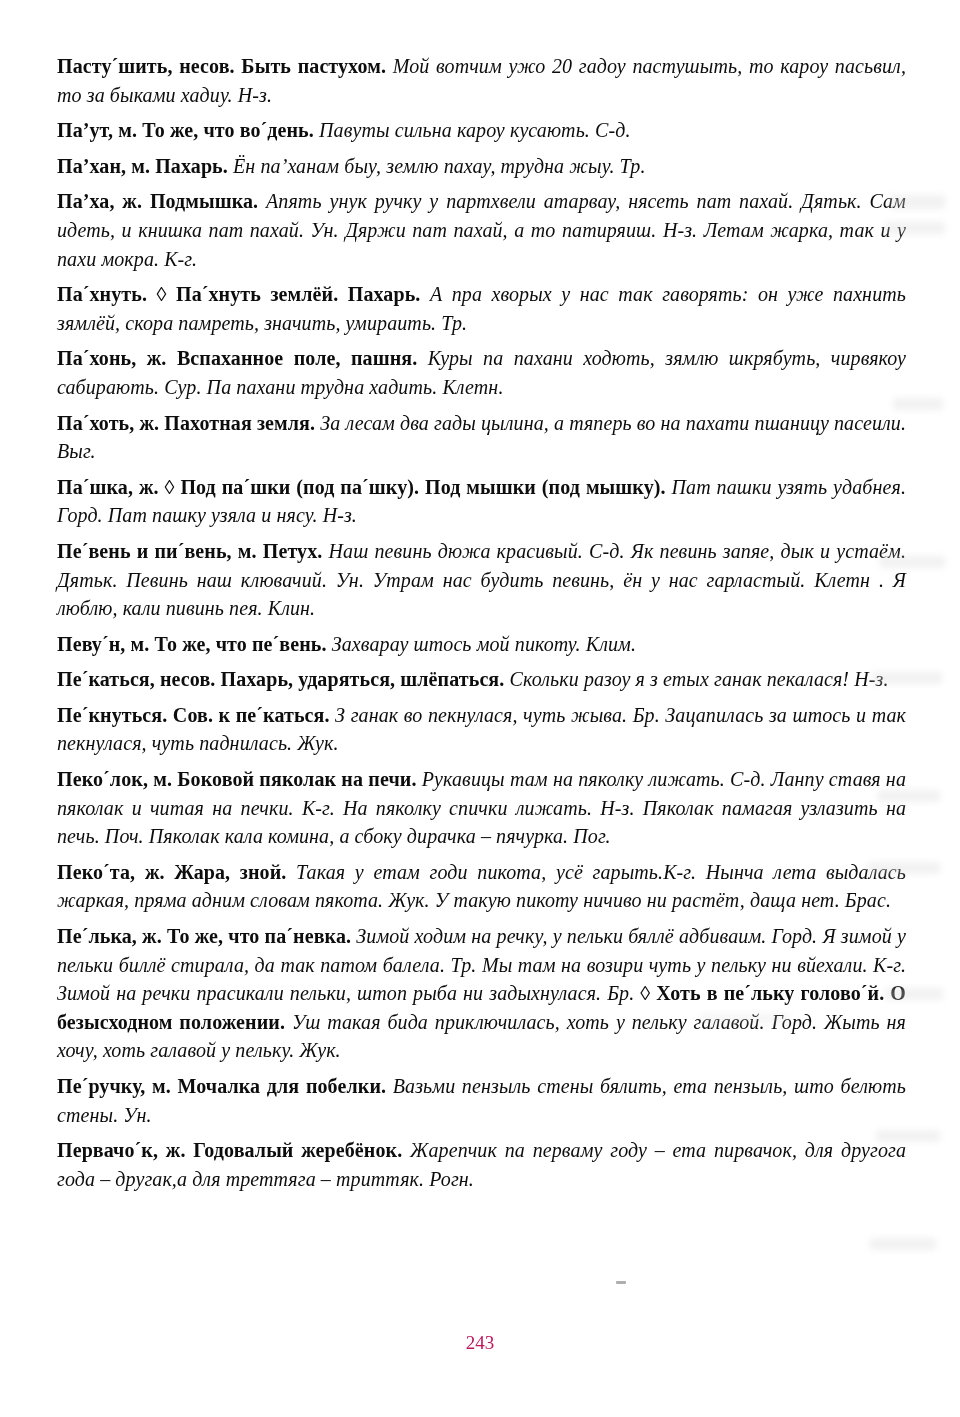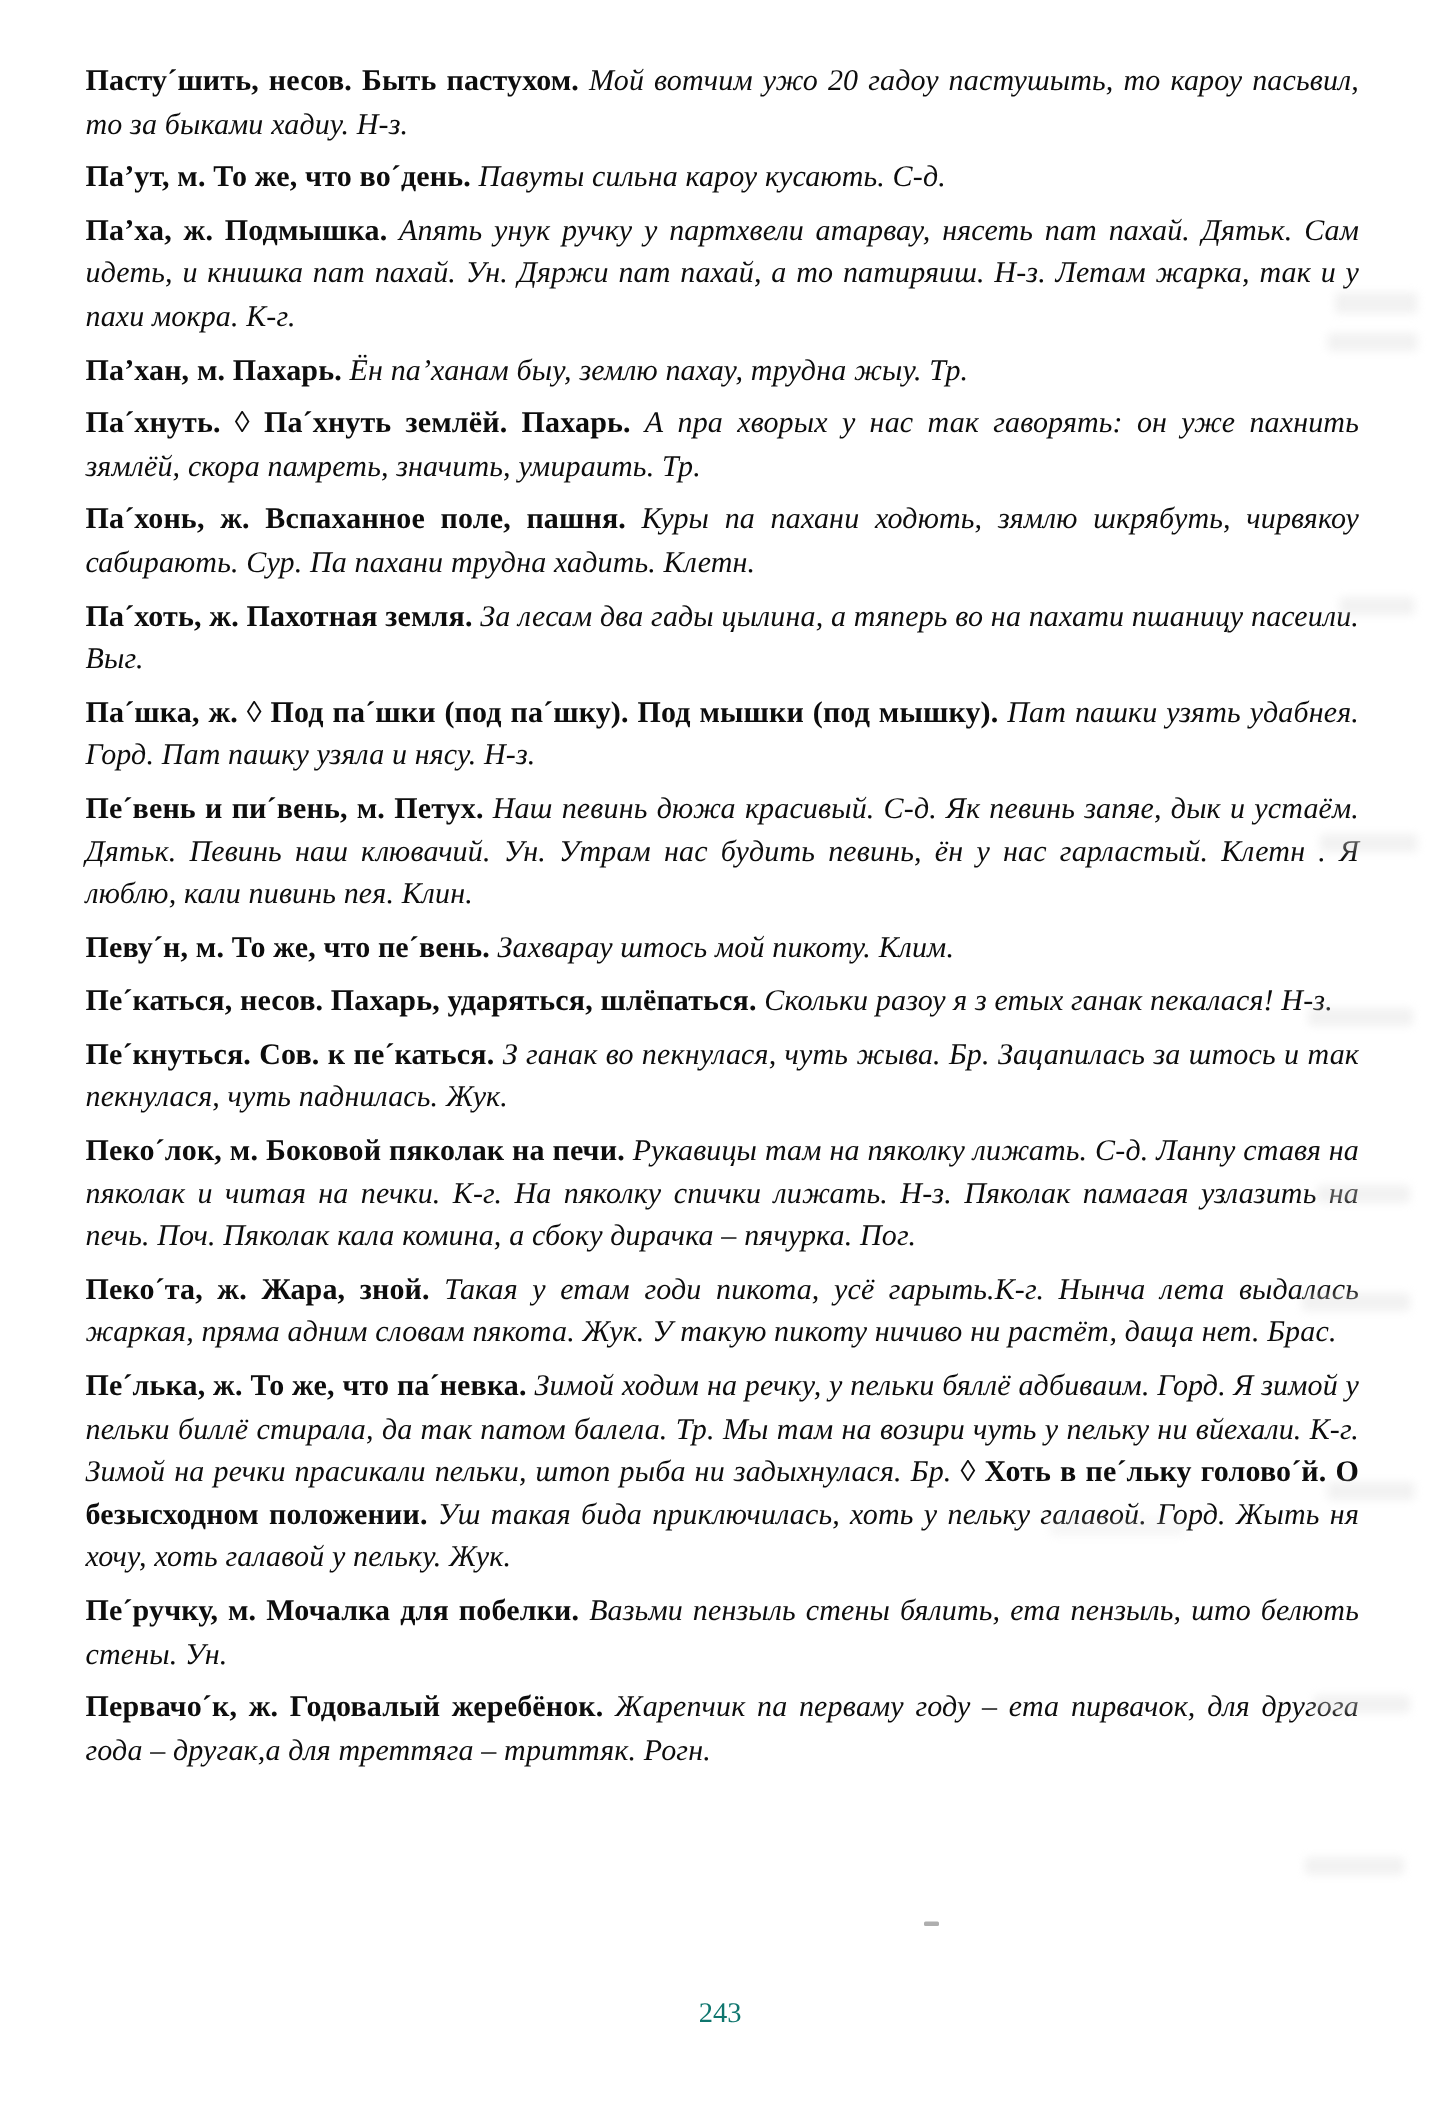--- a/index.html
+++ b/index.html
@@ -13,21 +13,21 @@
     height: 1417px;
     margin: 0 auto;
     background: #ffffff;
     overflow: hidden;
     font-family: "Liberation Serif", "DejaVu Serif", serif;
     color: #0d0d0d;
   }
   .text-block {
     position: absolute;
     left: 57px;
-    top: 40px;
+    top: 52px;
     width: 849px;
   }
   p.entry {
     margin: 0 0 7px 0;
     font-size: 20px;
     line-height: 28.6px;
     text-align: justify;
     letter-spacing: 0.1px;
   }
   p.entry .bold {
@@ -38,21 +38,21 @@
     font-style: italic;
     font-weight: 400;
   }
   .page-number {
     position: absolute;
     left: 0;
     right: 0;
     top: 1332px;
     text-align: center;
     font-size: 19px;
-    color: #0f766e;
+    color: #be185d;
   }
   
   .artifact {
     position: absolute;
     background: #d9d9d9;
     opacity: 0.35;
     filter: blur(3px);
     border-radius: 2px;
     pointer-events: none;
   }
@@ -78,22 +78,22 @@
     border-radius: 1px;
   }
 </style>
 </head>
 <body>
 
 <div class="sheet">
   <main class="text-block">
       <p class="entry"><span class="bold">Пасту´шить, несов. Быть пастухом. </span><span class="italic">Мой вотчим ужо 20 гадоу пастушыть, то кароу пасьвил, то за быками хадиу. Н-з.</span></p>
       <p class="entry"><span class="bold">Па’ут, м. То же, что во´день. </span><span class="italic">Павуты сильна кароу кусають. С-д.</span></p>
+      <p class="entry"><span class="bold">Па’хан, м. Пахарь. </span><span class="italic">Ён па’ханам быу, землю пахау, трудна жыу. Тр.</span></p>
       <p class="entry"><span class="bold">Па’ха, ж. Подмышка. </span><span class="italic">Апять унук ручку у партхвели атарвау, нясеть пат пахай. Дятьк. Сам идеть, и книшка пат пахай. Ун. Дяржи пат пахай, а то патиряиш. Н-з. Летам жарка, так и у пахи мокра. К-г.</span></p>
-      <p class="entry"><span class="bold">Па’хан, м. Пахарь. </span><span class="italic">Ён па’ханам быу, землю пахау, трудна жыу. Тр.</span></p>
       <p class="entry"><span class="bold">Па´хнуть. ◊ Па´хнуть землёй. Пахарь. </span><span class="italic">А пра хворых у нас так гаворять: он уже пахнить зямлёй, скора памреть, значить, умираить. Тр.</span></p>
       <p class="entry"><span class="bold">Па´хонь, ж. Вспаханное поле, пашня. </span><span class="italic">Куры па пахани ходють, зямлю шкрябуть, чирвякоу сабирають. Сур. Па пахани трудна хадить. Клетн.</span></p>
       <p class="entry"><span class="bold">Па´хоть, ж. Пахотная земля. </span><span class="italic">За лесам два гады цылина, а тяперь во на пахати пшаницу пасеили. Выг.</span></p>
       <p class="entry"><span class="bold">Па´шка, ж. ◊ Под па´шки (под па´шку).  Под мышки (под мышку). </span><span class="italic">Пат пашки узять удабнея. Горд. Пат пашку узяла и нясу. Н-з.</span></p>
       <p class="entry"><span class="bold">Пе´вень и пи´вень, м. Петух. </span><span class="italic">Наш певинь дюжа красивый. С-д. Як певинь запяе, дык и устаём. Дятьк. Певинь наш клювачий. Ун. Утрам нас будить певинь, ён у нас гарластый. Клетн . Я люблю, кали пивинь пея. Клин.</span></p>
       <p class="entry"><span class="bold">Певу´н, м. То же, что пе´вень. </span><span class="italic">Захварау штось мой пикоту. Клим.</span></p>
       <p class="entry"><span class="bold">Пе´каться, несов. Пахарь, ударяться, шлёпаться. </span><span class="italic">Скольки разоу я з етых ганак пекалася! Н-з.</span></p>
       <p class="entry"><span class="bold">Пе´кнуться. Сов. к пе´каться. </span><span class="italic">З ганак во пекнулася, чуть жыва. Бр. Зацапилась за штось и так пекнулася, чуть паднилась. Жук.</span></p>
       <p class="entry"><span class="bold">Пеко´лок, м. Боковой пяколак на печи. </span><span class="italic">Рукавицы там на пяколку лижать. С-д. Ланпу ставя на пяколак и читая на печки. К-г. На пяколку спички лижать. Н-з. Пяколак памагая узлазить на печь. Поч.  Пяколак кала комина, а сбоку дирачка – пячурка. Пог.</span></p>
       <p class="entry"><span class="bold">Пеко´та, ж.  Жара, зной. </span><span class="italic">Такая у етам годи пикота, усё гарыть.К-г. Нынча лета выдалась жаркая, пряма адним словам пякота. Жук. У  такую пикоту ничиво ни растёт, даща нет. Брас.</span></p>

